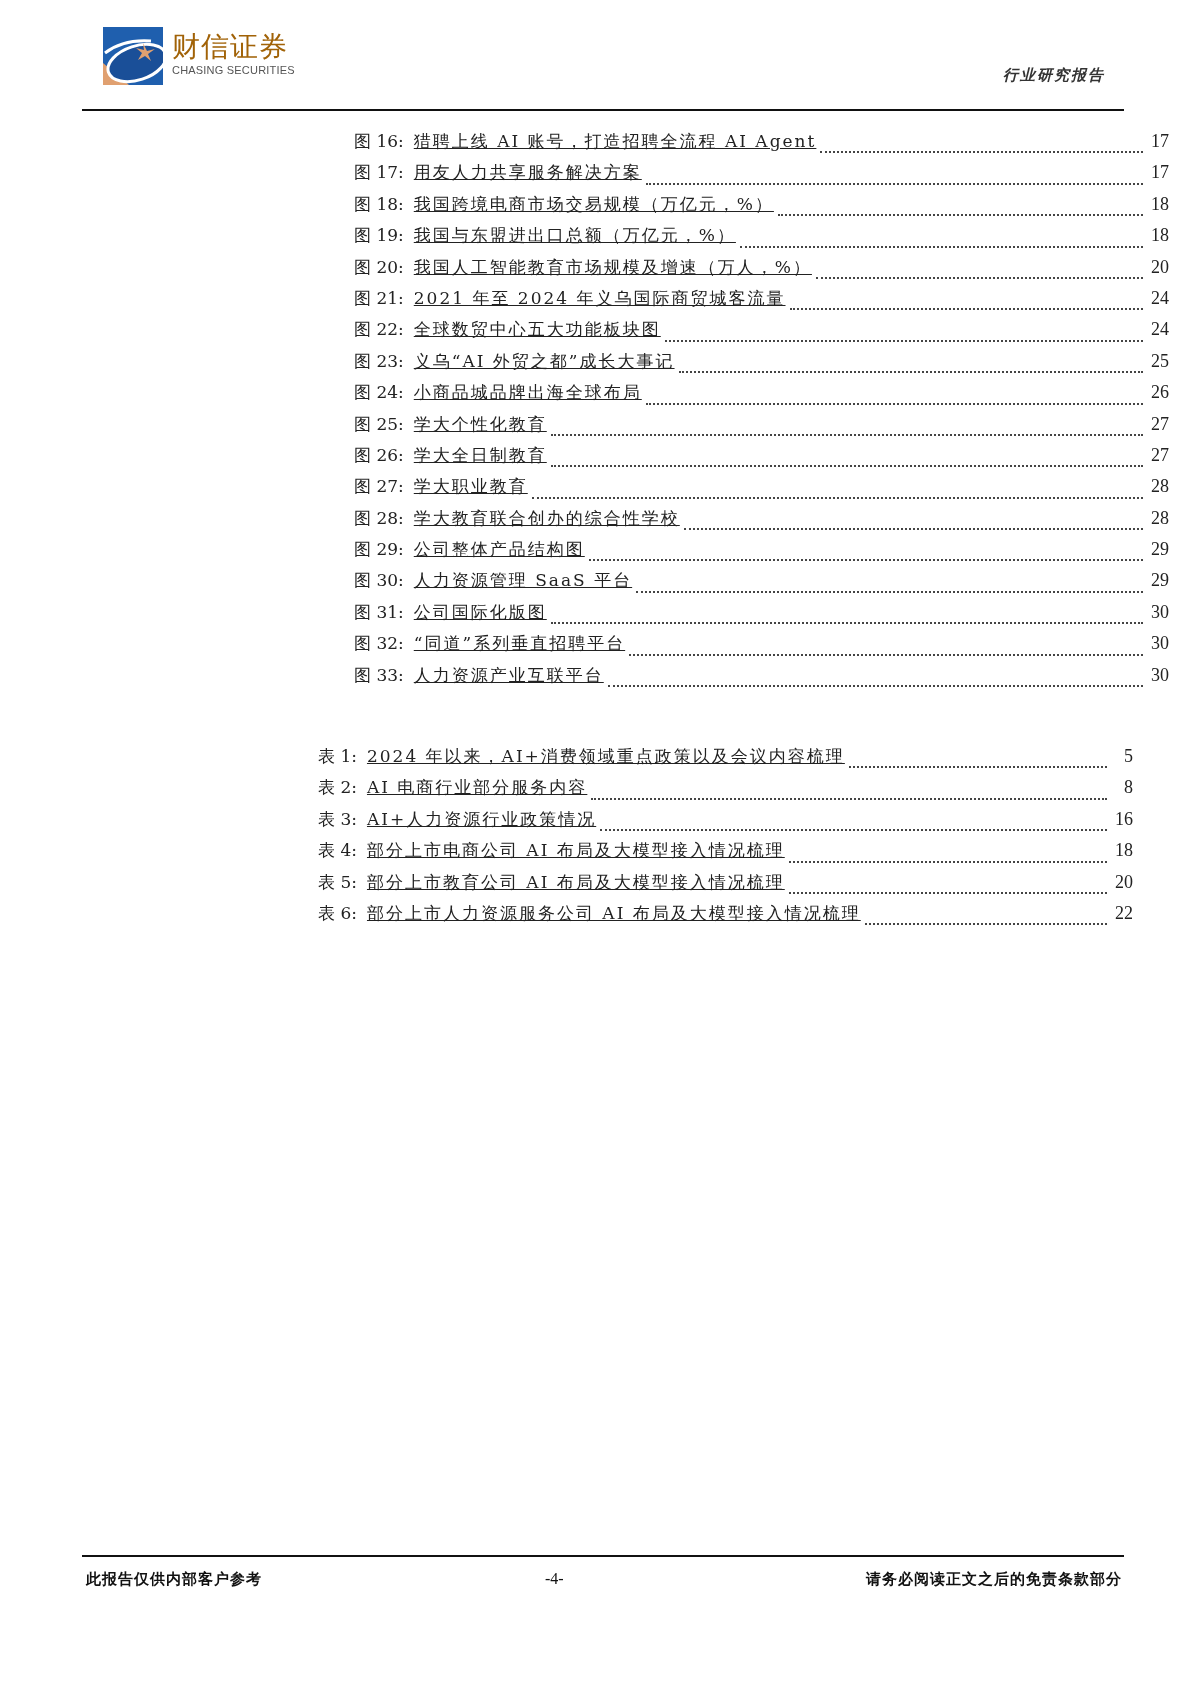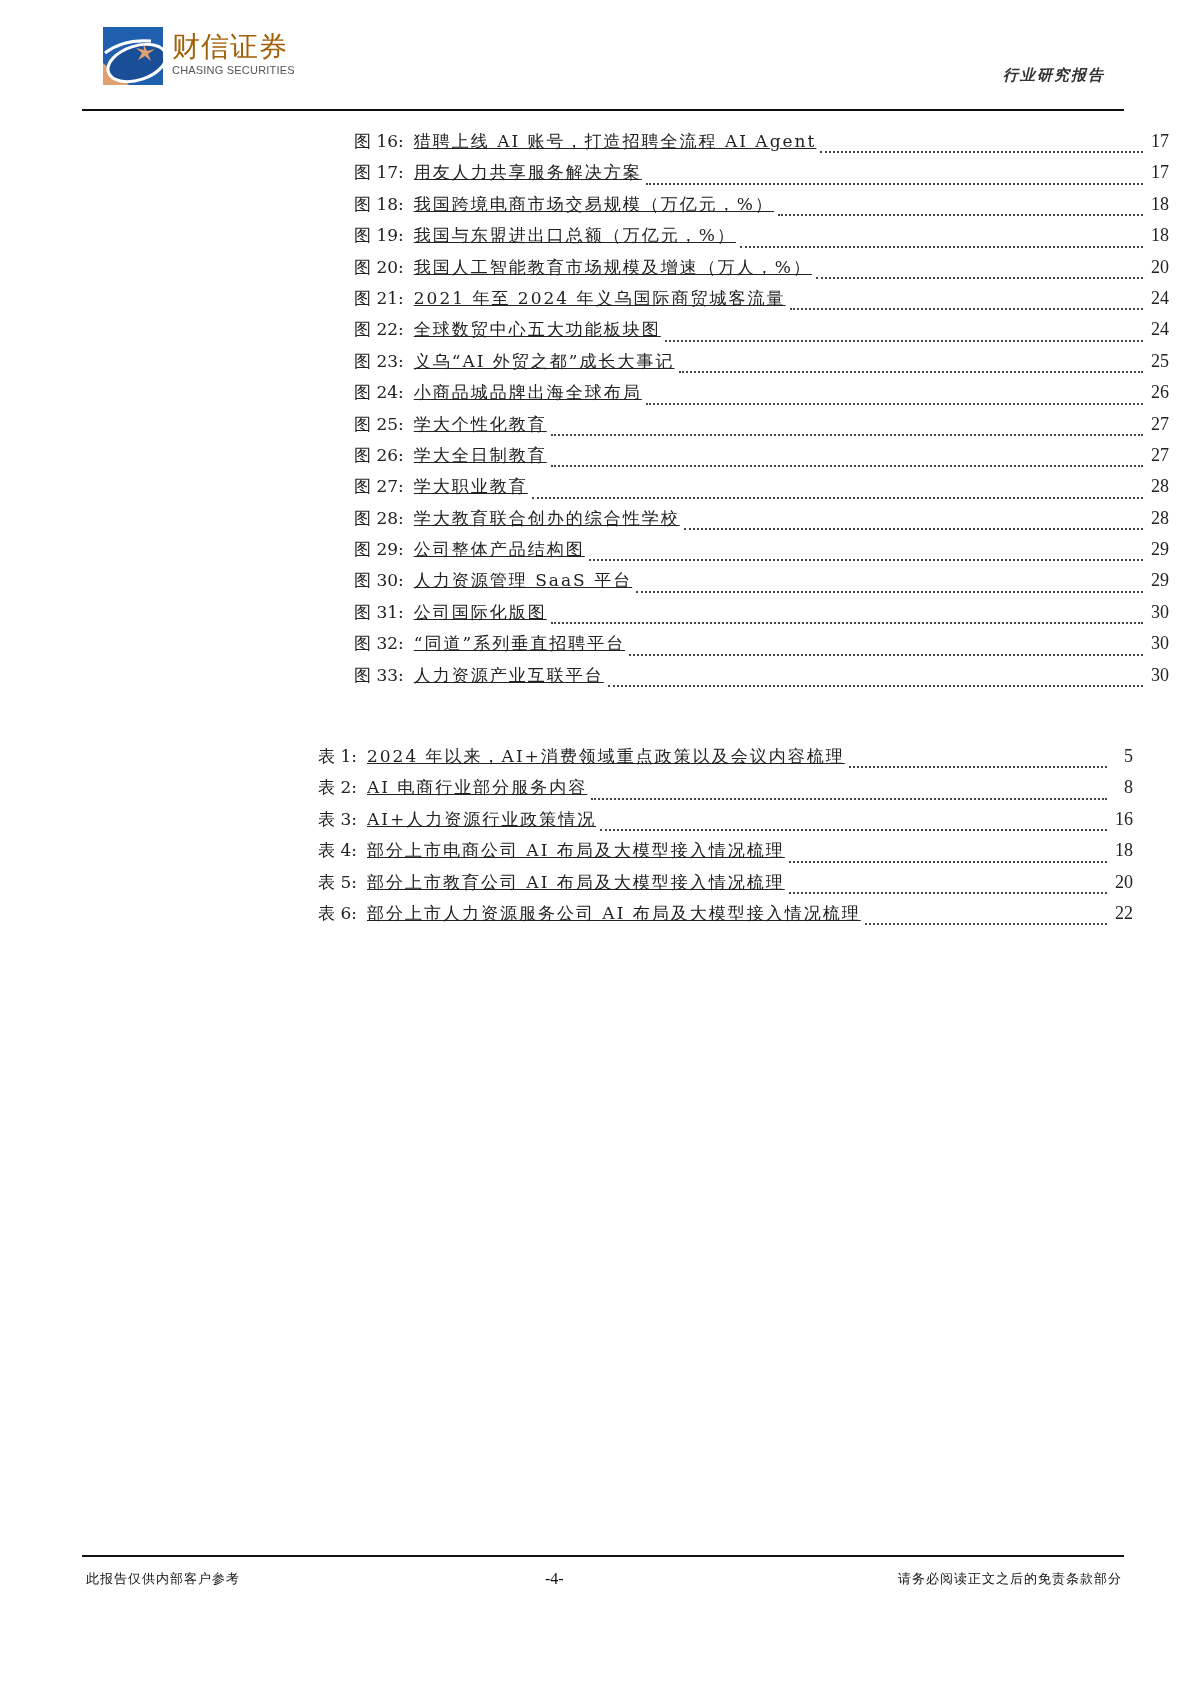--- a/index.html
+++ b/index.html
@@ -35,21 +35,21 @@
     .toc-title { flex: 0 0 auto; letter-spacing: 2px; text-decoration: underline; }
     .toc-dots {
       flex: 1 1 auto; margin: 0 4px; height: 1px; align-self: flex-end;
       margin-bottom: 8px;
       border-bottom: 2px dotted #444;
     }
     .toc-page { flex: 0 0 auto; min-width: 22px; text-align: right; font-family: "Liberation Serif", "DejaVu Serif", serif; font-size: 18px; }
 
     .footer-rule { position: absolute; left: 82px; width: 1042px; top: 1555px; height: 2px; background: #111; }
     .footer-left, .footer-center, .footer-right {
-      position: absolute; top: 1570px; font-size: 13px; font-weight: normal; color: #111;
+      position: absolute; top: 1570px; font-size: 15px; font-weight: bold; color: #111;
     }
     .footer-left { left: 86px; letter-spacing: 1px; }
     .footer-center { left: 545px; font-weight: normal; font-family: "Liberation Serif", serif; font-size: 16px; }
     .footer-right { right: 78px; letter-spacing: 1px; }
   </style>
 </head>
 <body>
 
 <div class="header-logo">
   <svg width="60" height="58" viewBox="0 0 60 58">

